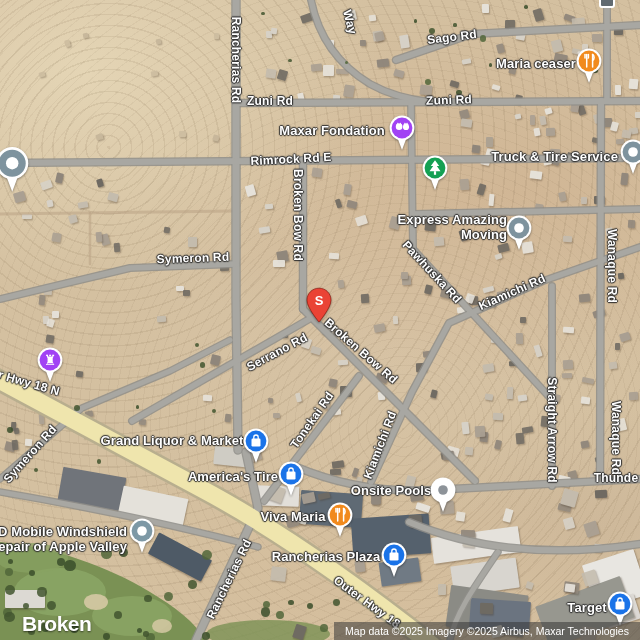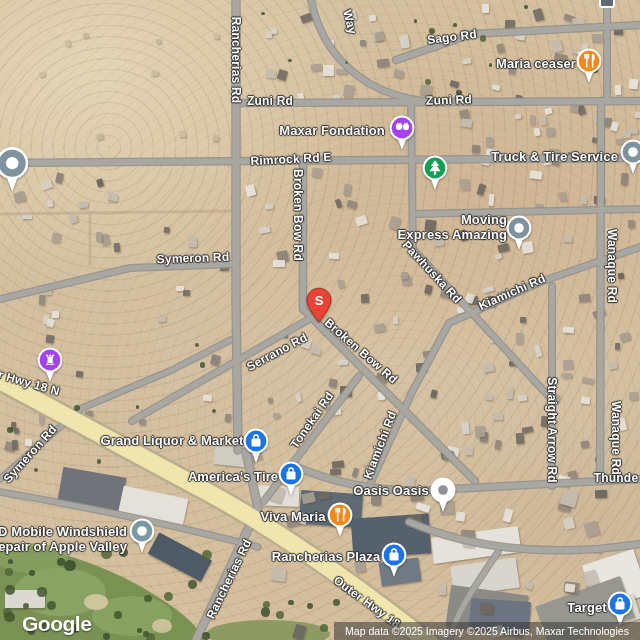--- a/index.html
+++ b/index.html
@@ -472,31 +472,31 @@
       <div class="lbl poi-lbl" style="left: 536px; top: 63px; transform: translate(-50%, -50%);">
         <div>Maria ceaser</div>
       </div>
       <div class="lbl poi-lbl" style="left: 332px; top: 130px; transform: translate(-50%, -50%);">
         <div>Maxar Fondation</div>
       </div>
       <div class="lbl poi-lbl right" style="left: 618px; top: 156px; transform: translate(-100%, -50%);">
         <div>Truck &amp; Tire Service</div>
       </div>
       <div class="lbl poi-lbl right" style="left: 507px; top: 227px; transform: translate(-100%, -50%);">
+        <div>Express Amazing</div>
         <div>Moving</div>
-        <div>Express Amazing</div>
       </div>
       <div class="lbl poi-lbl" style="left: 172px; top: 440px; transform: translate(-50%, -50%);">
         <div>Grand Liquor &amp; Market</div>
       </div>
       <div class="lbl poi-lbl" style="left: 233px; top: 476px; transform: translate(-50%, -50%);">
         <div>America's Tire</div>
       </div>
       <div class="lbl poi-lbl" style="left: 391px; top: 490px; transform: translate(-50%, -50%);">
-        <div>Oasis Oasis</div>
+        <div>Onsite Pools</div>
       </div>
       <div class="lbl poi-lbl" style="left: 293px; top: 516px; transform: translate(-50%, -50%);">
         <div>Viva Maria</div>
       </div>
       <div class="lbl poi-lbl" style="left: 326px; top: 556px; transform: translate(-50%, -50%);">
         <div>Rancherias Plaza</div>
       </div>
       <div class="lbl poi-lbl right" style="left: 127px; top: 539px; transform: translate(-100%, -50%);">
         <div>D Mobile Windshield</div>
         <div>epair of Apple Valley</div>
@@ -647,17 +647,17 @@
       <div class="pin" style="left: 303px; top: 285.5px;">
         <svg width="32" height="38" viewBox="0 0 32 38">
     <path d="M16 2.2 C9.2 2.2 4 7.5 4 14.2 C4 22 16 36 16 36 C16 36 28 22 28 14.2 C28 7.5 22.8 2.2 16 2.2 Z" fill="#EA4335" stroke="rgba(130,20,10,.65)" stroke-width="1"></path>
     <text x="16" y="19" text-anchor="middle" font-size="13" font-weight="bold" fill="#fff" font-family="Liberation Sans, sans-serif">S</text>
         </svg>
       </div>
     </div>
 
   <div id="partial-icon" style="left:599px;top:-8px;"></div>
 
-  <div id="google-logo">Google</div>
+  <div id="google-logo">Broken</div>
   <div id="attrib">
     <span>Map data ©2025 Imagery ©2025 Airbus, Maxar Technologies</span>
   </div>
 </div>
 
 </body></html>

